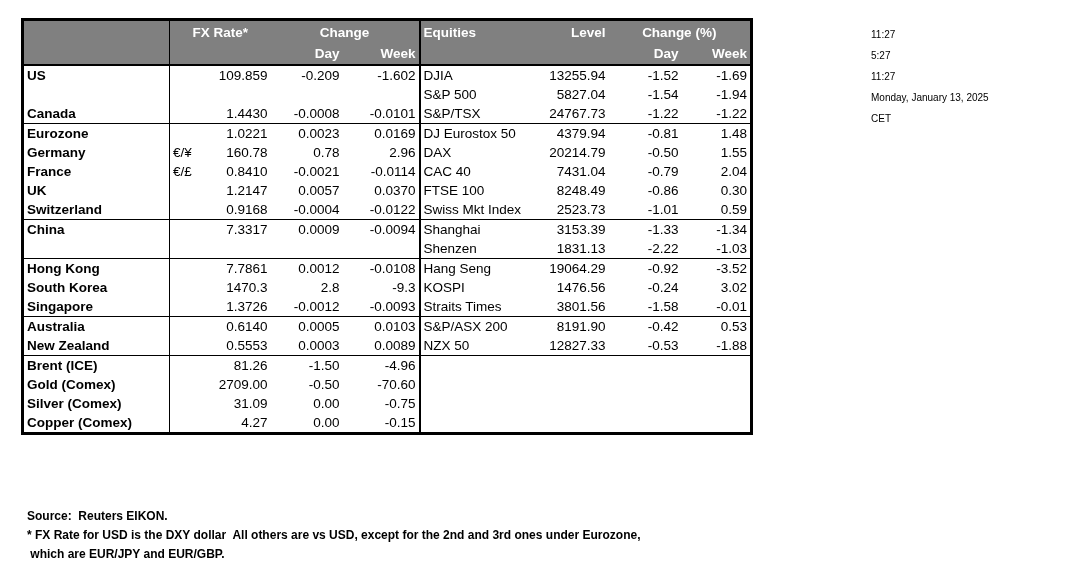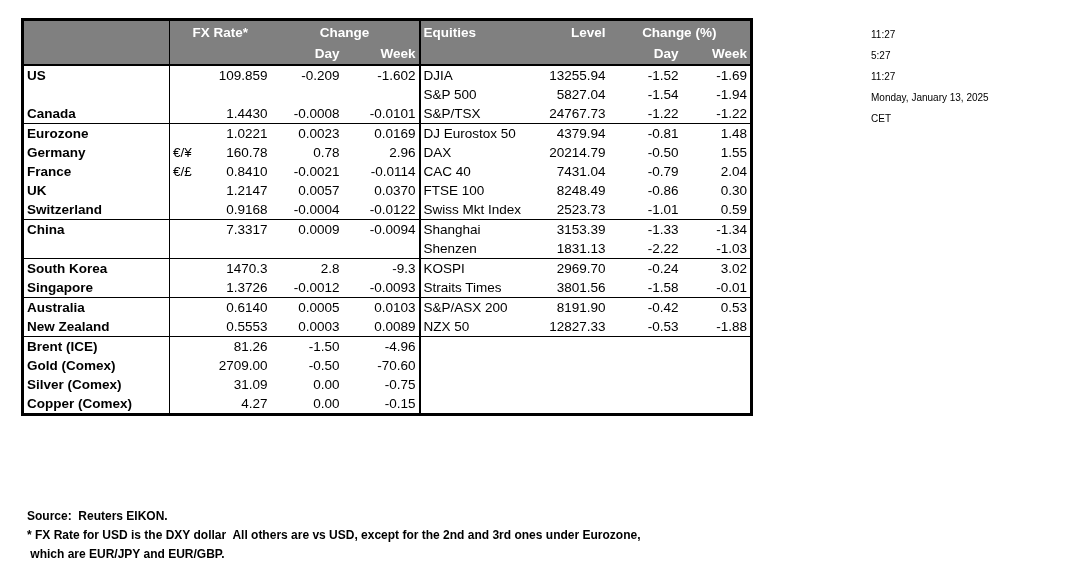--- a/index.html
+++ b/index.html
@@ -172,27 +172,38 @@
           <td class="sym"></td>
           <td class="num"></td>
           <td class="num"></td>
           <td class="num br2"></td>
           <td class="eqname">Shenzen</td>
           <td class="num">1831.13</td>
           <td class="num">-2.22</td>
           <td class="num">-1.03</td>
         </tr>
         <tr>
+          <td class="c1 br1 bold">Hong Kong</td>
+          <td class="sym"></td>
+          <td class="num">7.7861</td>
+          <td class="num">0.0012</td>
+          <td class="num br2">-0.0108</td>
+          <td class="eqname">Hang Seng</td>
+          <td class="num">19064.29</td>
+          <td class="num">-0.92</td>
+          <td class="num">-3.52</td>
+        </tr>
+        <tr>
           <td class="c1 br1 bold">South Korea</td>
           <td class="sym"></td>
           <td class="num">1470.3</td>
           <td class="num">2.8</td>
           <td class="num br2">-9.3</td>
           <td class="eqname">KOSPI</td>
-          <td class="num">2969.70</td>
+          <td class="num">1476.56</td>
           <td class="num">-0.24</td>
           <td class="num">3.02</td>
         </tr>
         <tr class="sep">
           <td class="c1 br1 bold">Singapore</td>
           <td class="sym"></td>
           <td class="num">1.3726</td>
           <td class="num">-0.0012</td>
           <td class="num br2">-0.0093</td>
           <td class="eqname">Straits Times</td>

